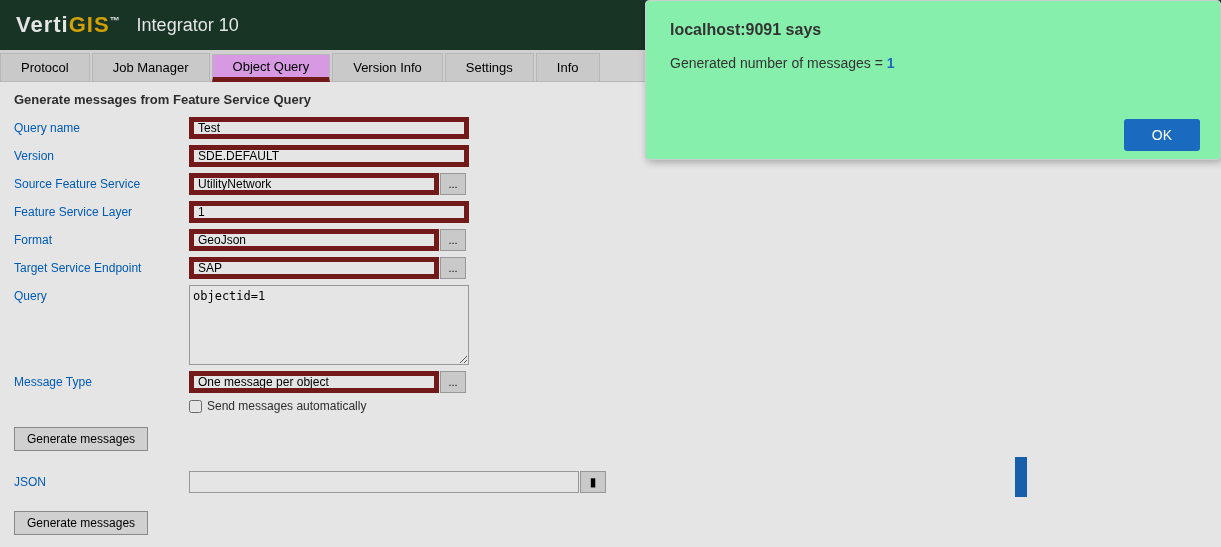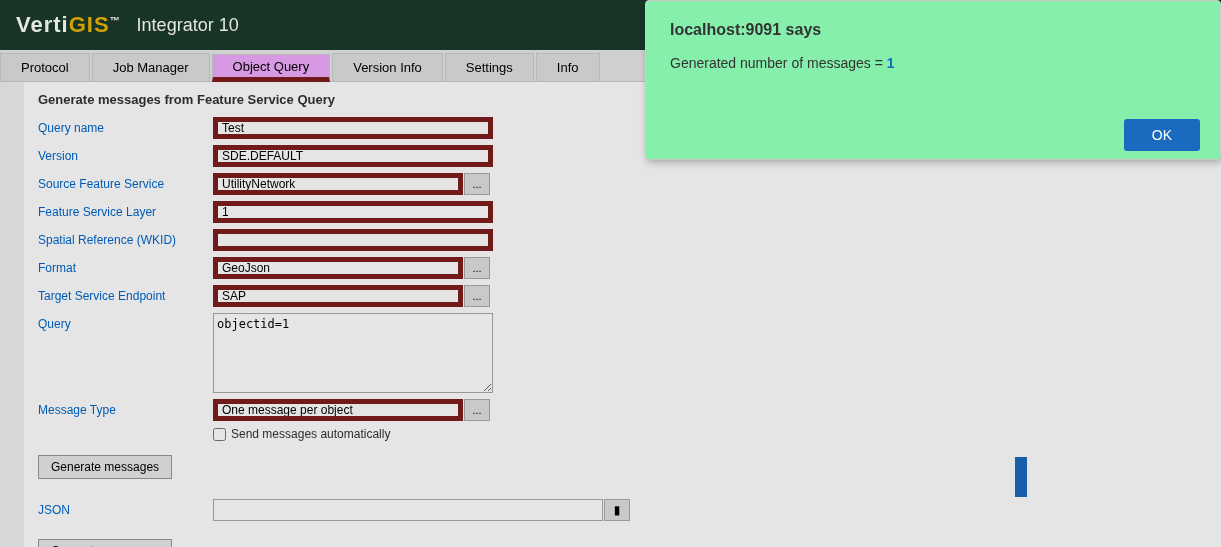--- a/index.html
+++ b/index.html
@@ -240,21 +240,20 @@
       color: white;
       border: none;
       cursor: pointer;
       font-size: 14px;
       border-radius: 3px;
     }
 
     .content-wrapper {
       display: flex;
       position: relative;
-      padding-left: 24px;
     }
     .side-area {
       flex: 1;
       background: white;
     }
   </style>
 </head>
 <body>
 
 <div class="header">
@@ -299,24 +298,20 @@
       </div>
     </div>
 
     
     <div class="form-row">
       <div class="form-label">Feature Service Layer</div>
       <input class="form-input" type="text" value="1" style="">
     </div>
 
     
-    <div class="form-row">
-      <div class="form-label">Spatial Reference (WKID)</div>
-      <input class="form-input" type="text" style="">
-    </div>
 
     
     <div class="form-row">
       <div class="form-label">Format</div>
       <div class="form-input-with-btn">
         <input class="form-input" type="text" value="GeoJson" style="">
         <button class="browse-btn">...</button>
       </div>
     </div>
 

